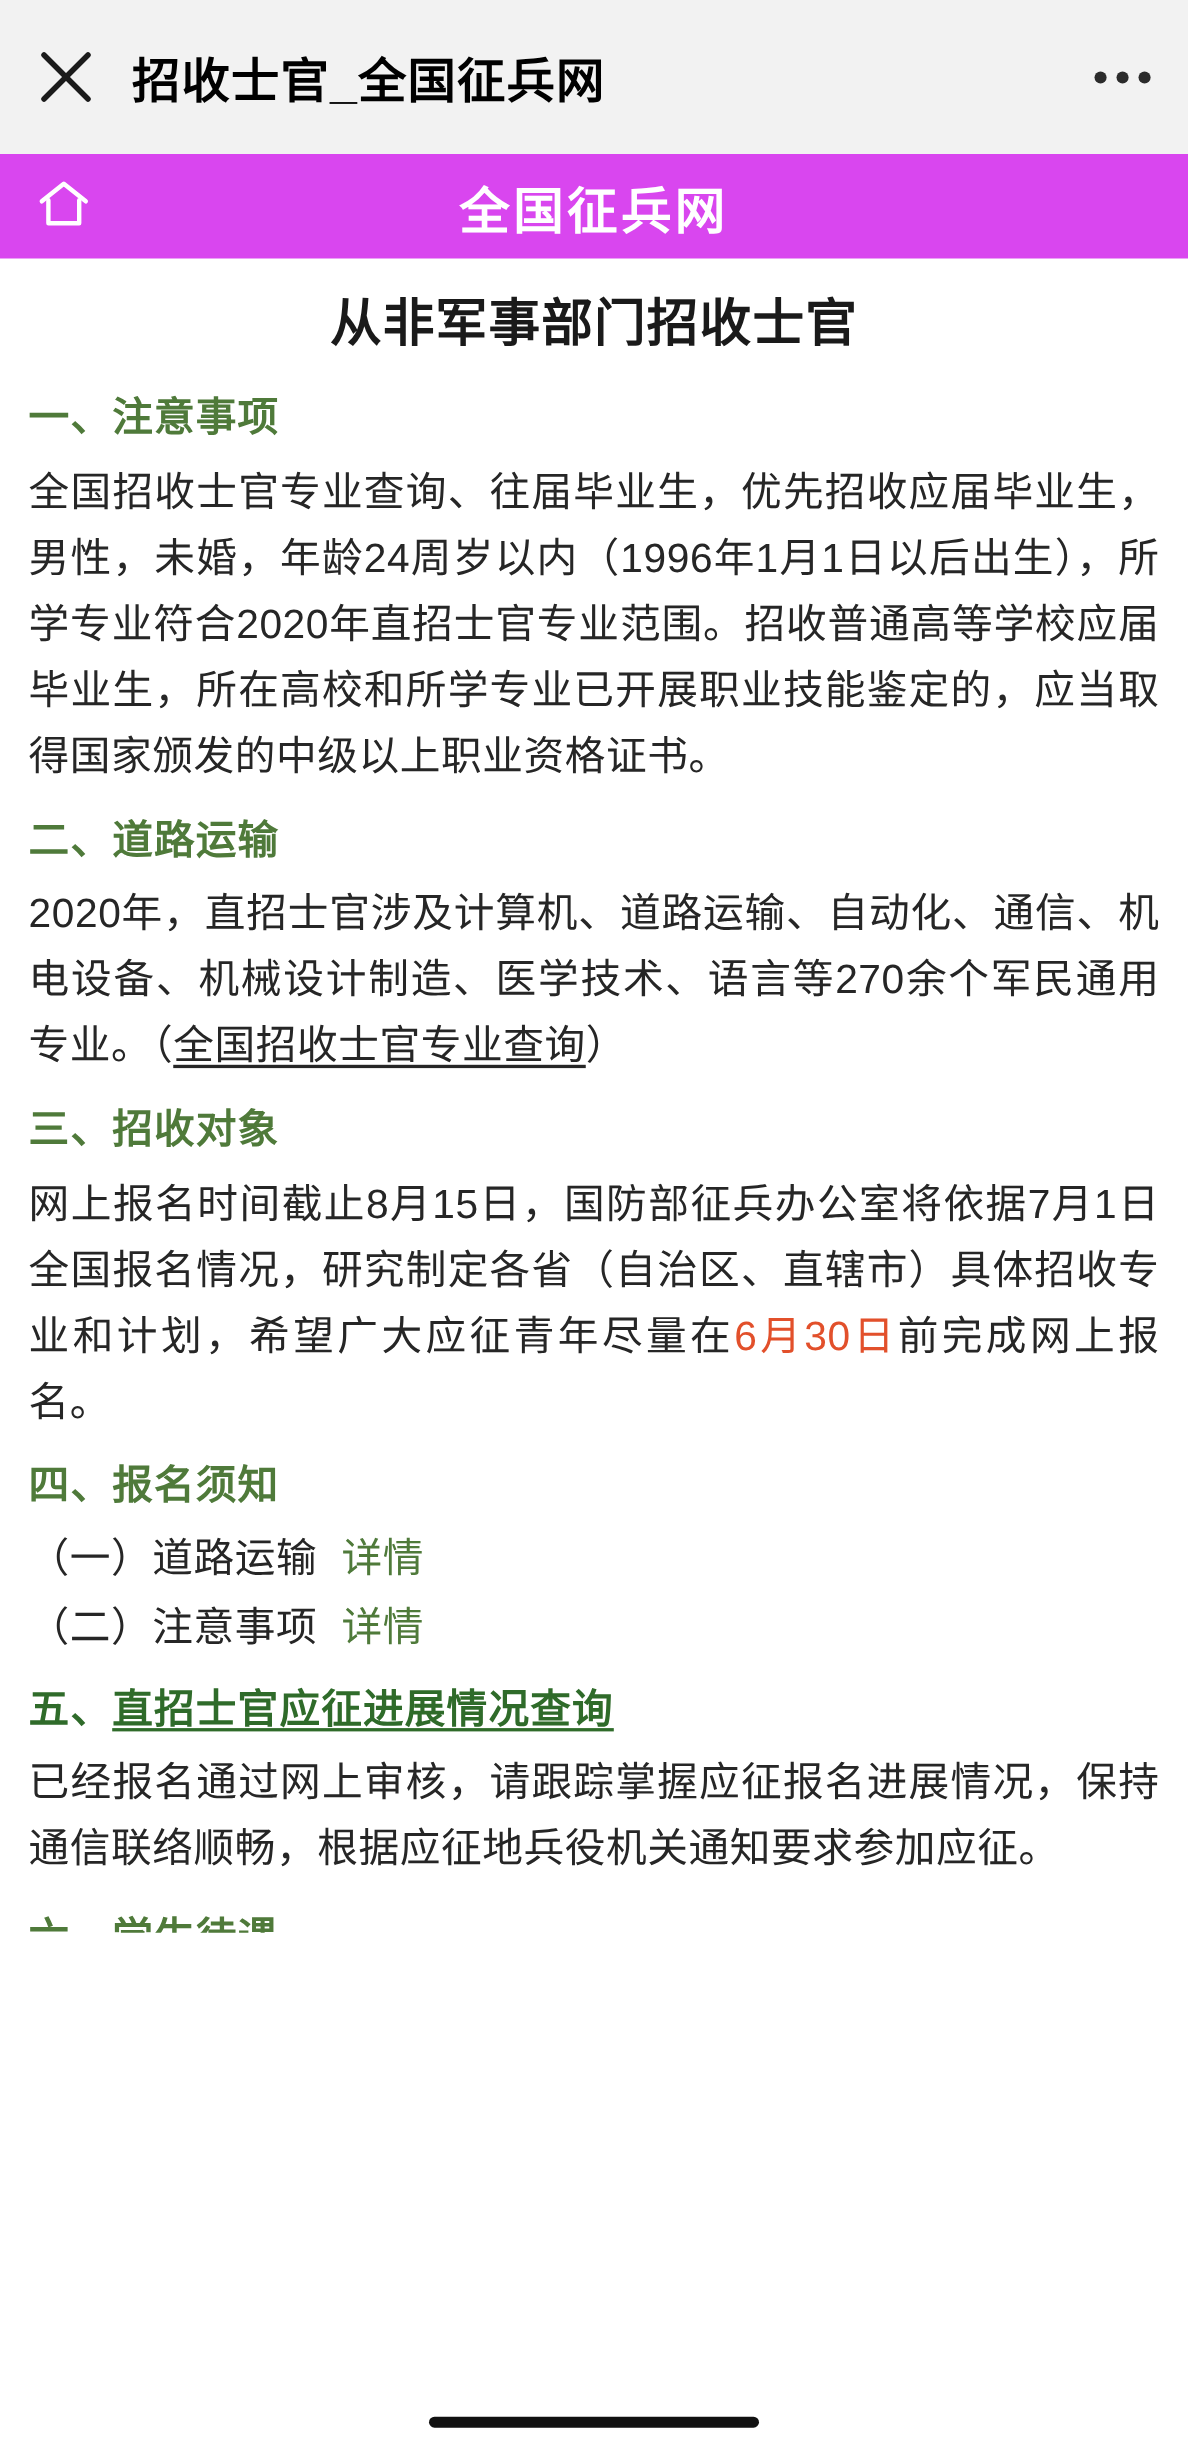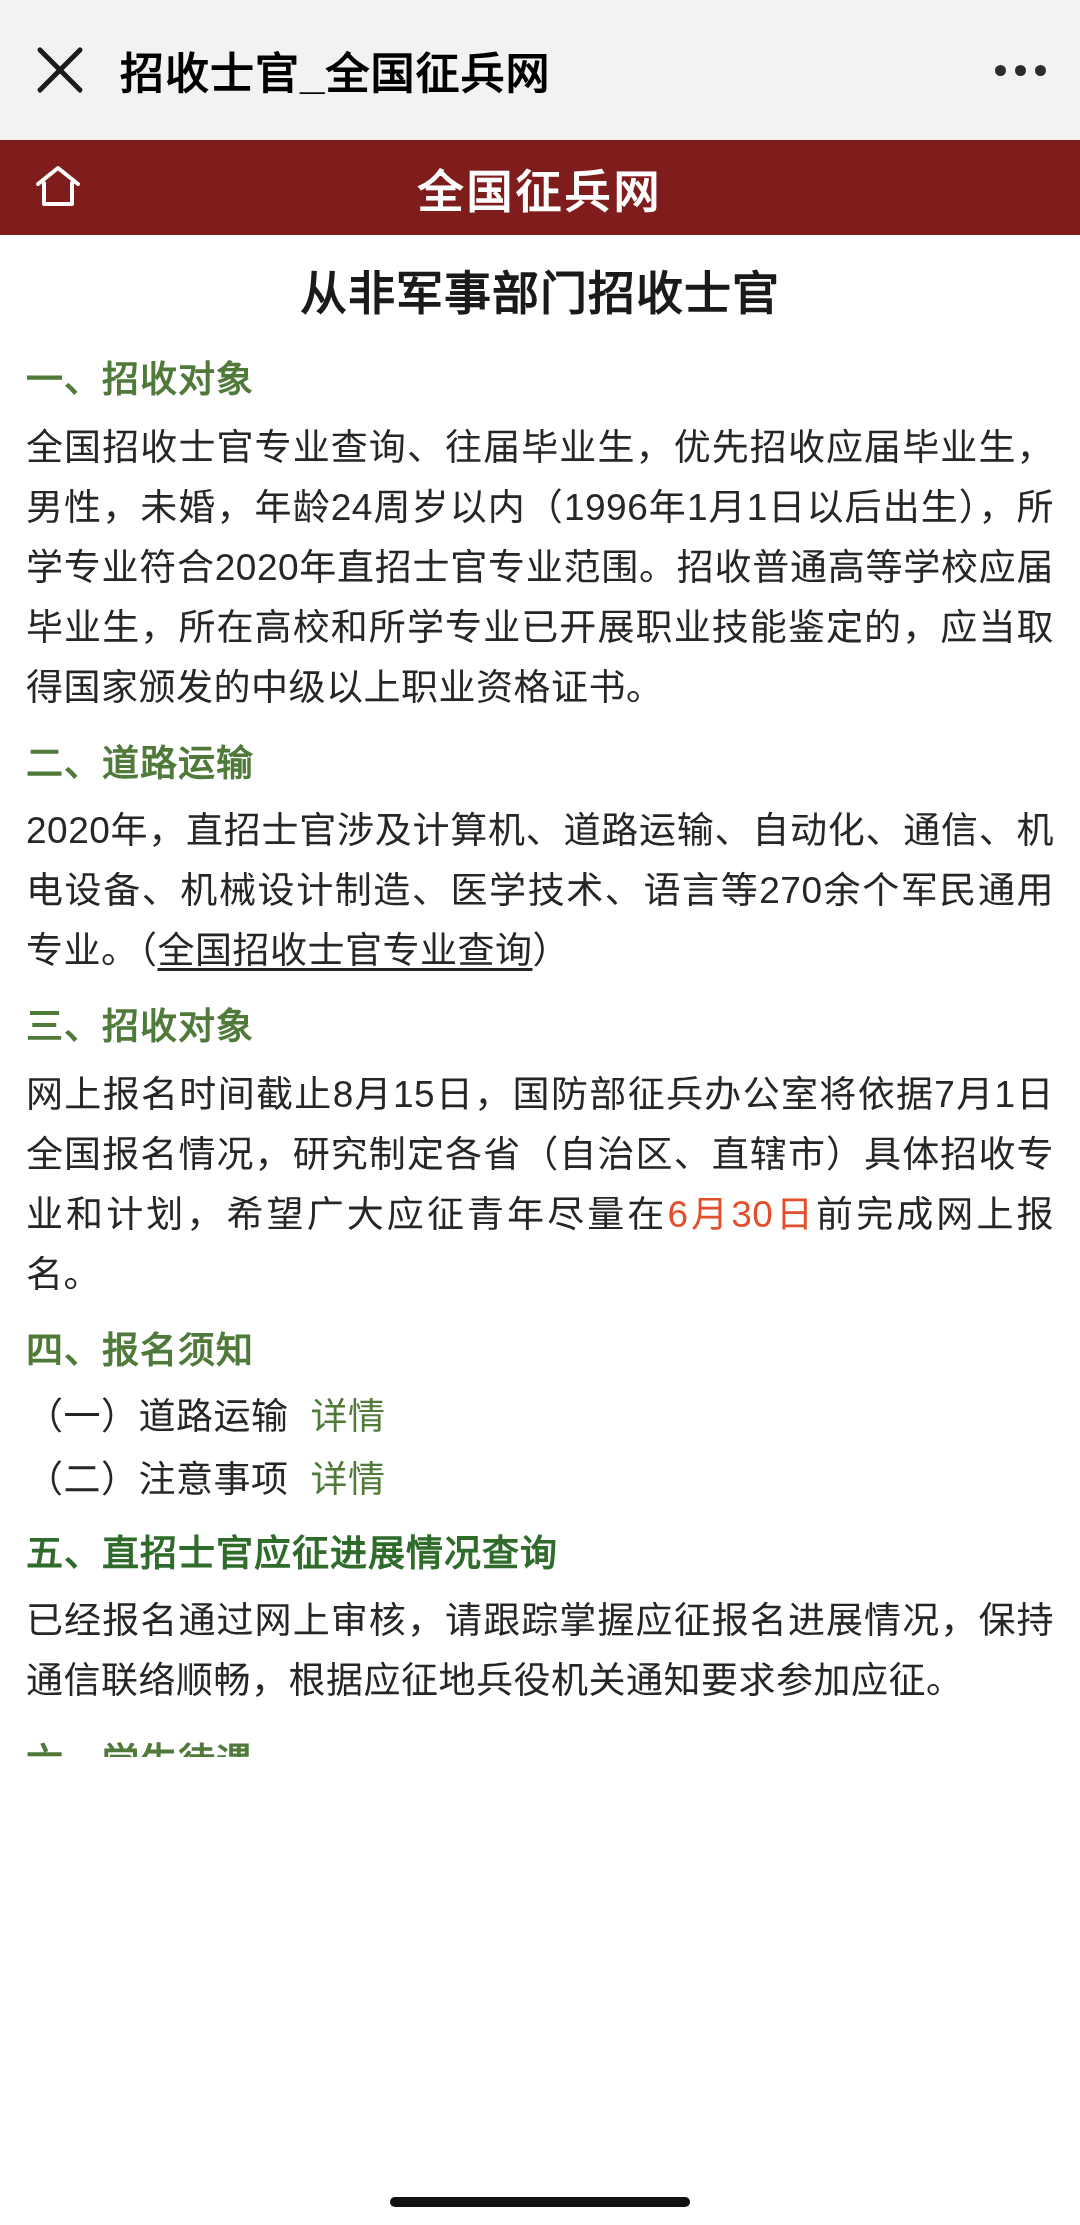--- a/index.html
+++ b/index.html
@@ -51,21 +51,21 @@
   .dot {
     width: 11px;
     height: 11px;
     border-radius: 50%;
     background: #2b2b2b;
   }
 
   
   .site-header {
     height: 95px;
-    background: #7f1d1d;
+    background: #d946ef;
     display: flex;
     align-items: center;
     position: relative;
   }
   .home-icon {
     position: absolute;
     left: 28px;
     top: 50%;
     transform: translateY(-50%);
     width: 60px;
@@ -103,20 +103,21 @@
     font-weight: 700;
     color: #4f7a3a;
     margin: 0 0 12px 0;
     line-height: 1.4;
     letter-spacing: 1px;
   }
   .section-head.linked {
     color: #2f6b2a;
   }
   .section-head .ul {
+    text-decoration: underline;
     text-underline-offset: 5px;
   }
   p.para {
     font-size: 37px;
     line-height: 1.62;
     color: #262626;
     margin: 0 0 20px 0;
     text-align: justify;
     letter-spacing: 0.5px;
   }
@@ -192,21 +193,21 @@
       </svg>
     </span>
   </div>
   <div class="site-header-title">全国征兵网</div>
 </div>
 
 <div class="article">
 
   <h1 class="article-title">从非军事部门招收士官</h1>
 
-  <h2 class="section-head">一、招收对象</h2>
+  <h2 class="section-head">一、注意事项</h2>
   <p class="para">全国招收士官专业查询、往届毕业生，优先招收应届毕业生，男性，未婚，年龄24周岁以内（1996年1月1日以后出生），所学专业符合2020年直招士官专业范围。招收普通高等学校应届毕业生，所在高校和所学专业已开展职业技能鉴定的，应当取得国家颁发的中级以上职业资格证书。</p>
 
   <h2 class="section-head">二、道路运输</h2>
   <p class="para"><span>2020年，直招士官涉及计算机、道路运输、自动化、通信、机电设备、机械设计制造、医学技术、语言等270余个军民通用专业。（</span><a class="inline-link">全国招收士官专业查询</a><span>）</span></p>
 
   <h2 class="section-head">三、招收对象</h2>
   <p class="para"><span>网上报名时间截止8月15日，国防部征兵办公室将依据7月1日全国报名情况，研究制定各省（自治区、直辖市）具体招收专业和计划，希望广大应征青年尽量在</span><span class="hl-red">6月30日</span><span>前完成网上报名。</span></p>
 
   <h2 class="section-head">四、报名须知</h2>
   <div class="sub-list">

